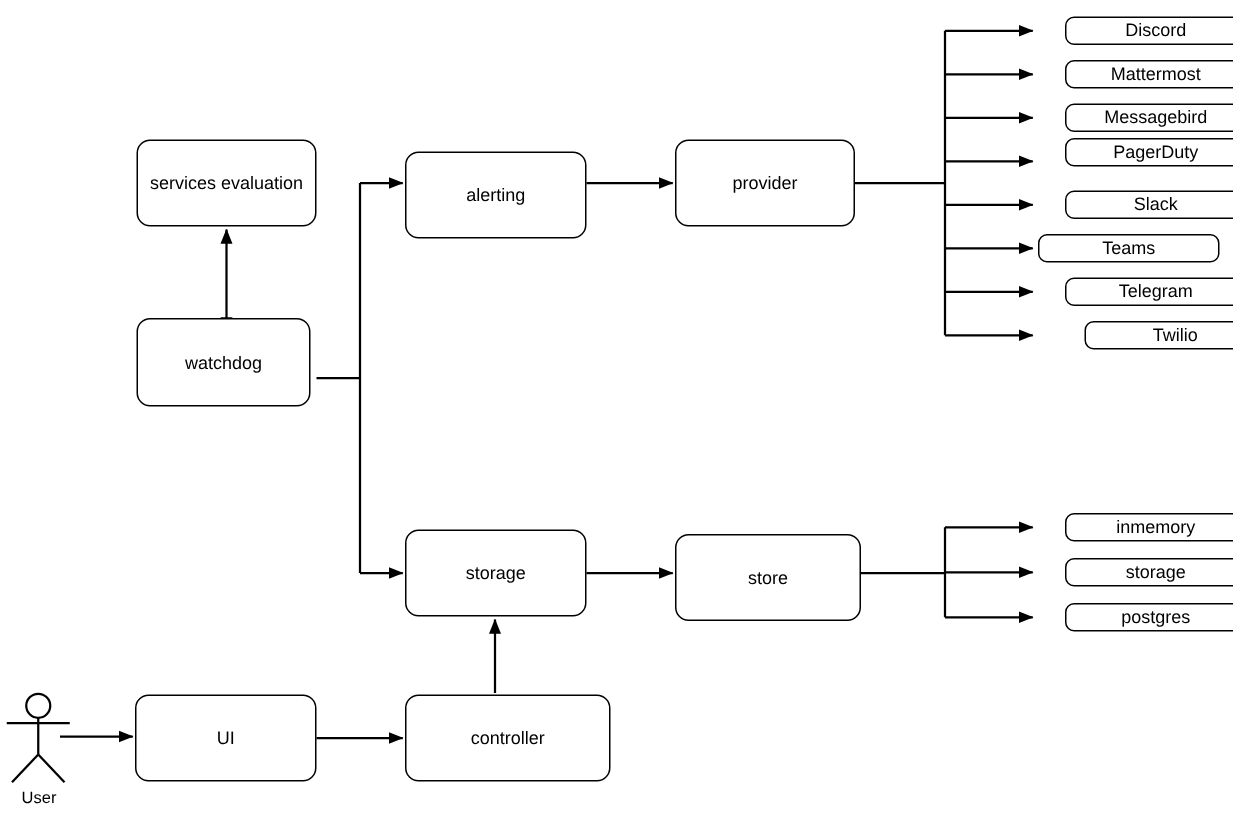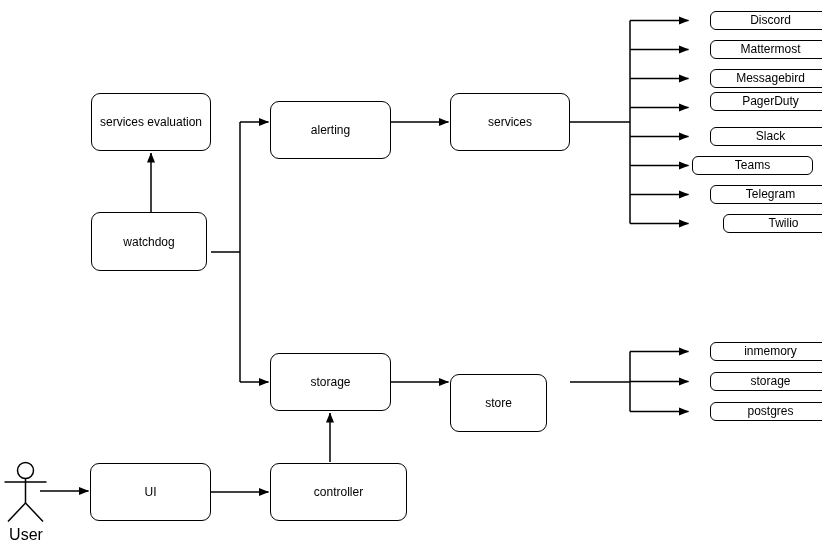--- a/index.html
+++ b/index.html
@@ -44,21 +44,21 @@
     font-size: 12px;
     line-height: 13px;
     margin-left: 20px;
   }
   .actor-label {
     position: absolute;
     left: 2px;
     top: 526px;
     width: 48px;
     text-align: center;
-    font-size: 16px;
+    font-size: 11px;
   }
 </style>
 </head>
 <body>
 
 <div class="canvas">
 
   <svg class="connector-layer" viewBox="0 0 822 554">
     <defs>
       <marker id="arrow" viewBox="0 0 10 10" refX="9.5" refY="5" markerWidth="10" markerHeight="10" markerUnits="userSpaceOnUse" orient="auto-start-reverse">
@@ -133,28 +133,28 @@
 
   <div class="node" style="left:91px; top:212px; width:116px; height:59px">
     <span>watchdog</span>
   </div>
 
   <div class="node" style="left:270px; top:101px; width:121px; height:58px">
     <span>alerting</span>
   </div>
 
   <div class="node" style="left:450px; top:93px; width:120px; height:58px">
-    <span>services</span>
+    <span>provider</span>
   </div>
 
   <div class="node" style="left:270px; top:353px; width:121px; height:58px">
     <span>storage</span>
   </div>
 
-  <div class="node" style="left:450px; top:374px; width:97px; height:58px">
+  <div class="node" style="left:450px; top:356px; width:124px; height:58px">
     <span>store</span>
   </div>
 
   <div class="node" style="left:90px; top:463px; width:121px; height:58px">
     <span>UI</span>
   </div>
 
   <div class="node" style="left:270px; top:463px; width:137px; height:58px">
     <span>controller</span>
   </div>

